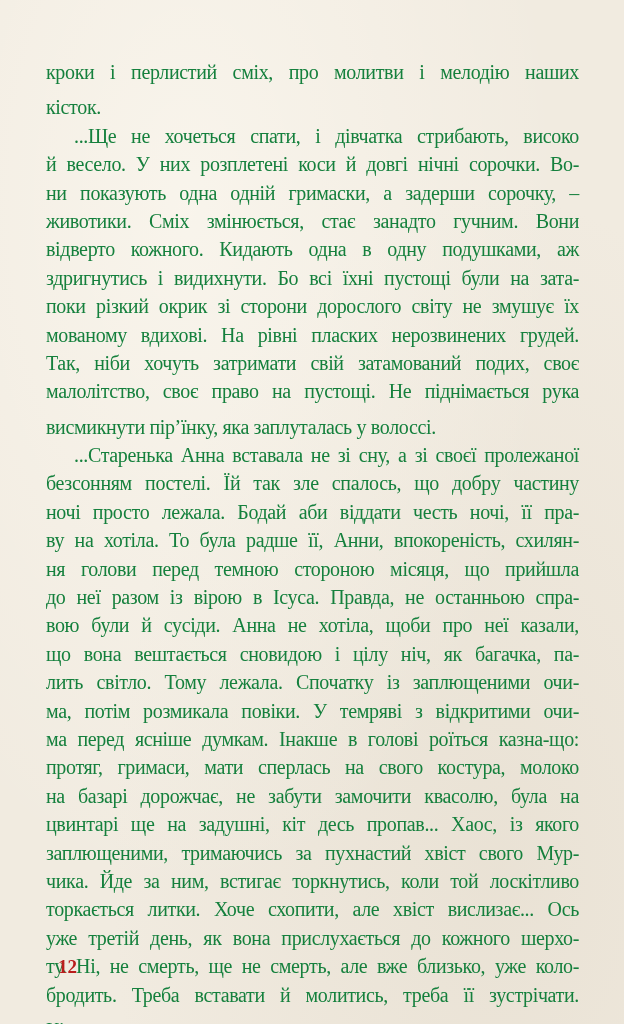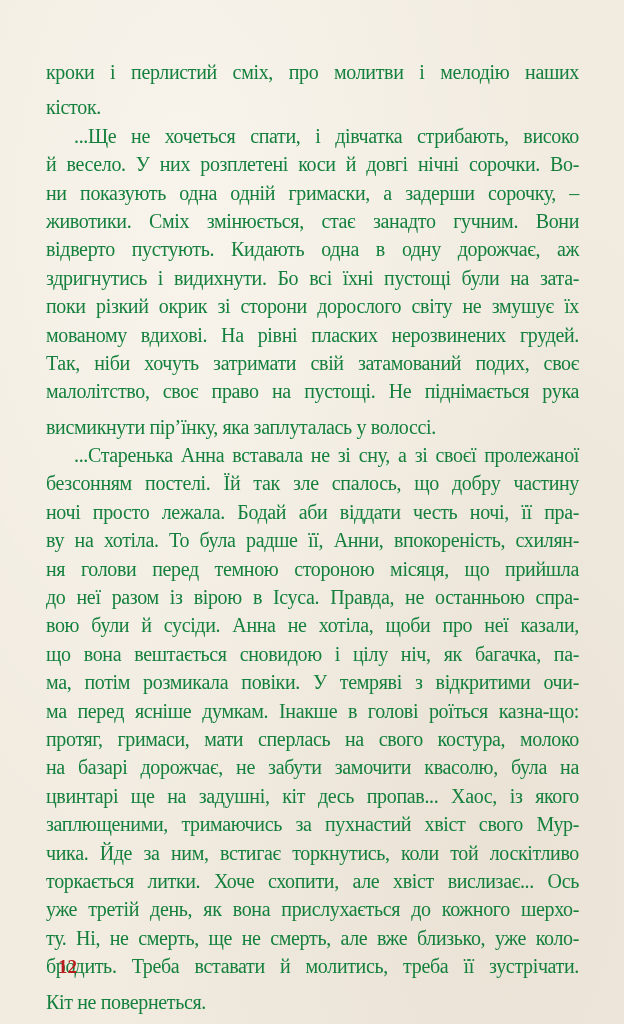--- a/index.html
+++ b/index.html
@@ -34,37 +34,38 @@
 <div class="page">
   <div>
     <span class="line">кроки і перлистий сміх, про молитви і мелодію наших</span>
     <span class="line last">кісток.</span>
   </div>
   <div>
     <span class="line indent">...Ще не хочеться спати, і дівчатка стрибають, високо</span>
     <span class="line">й весело. У них розплетені коси й довгі нічні сорочки. Во-</span>
     <span class="line">ни показують одна одній гримаски, а задерши сорочку, –</span>
     <span class="line">животики. Сміх змінюється, стає занадто гучним. Вони</span>
-    <span class="line">відверто пустують. Кидають одна в одну дорожчає, аж</span>
+    <span class="line">відверто кожного. Кидають одна в одну подушками, аж</span>
     <span class="line">здригнутись і видихнути. Бо всі їхні пустощі були на зата-</span>
     <span class="line">поки різкий окрик зі сторони дорослого світу не змушує їх</span>
     <span class="line">мованому вдихові. На рівні пласких нерозвинених грудей.</span>
     <span class="line">Так, ніби хочуть затримати свій затамований подих, своє</span>
     <span class="line">малолітство, своє право на пустощі. Не піднімається рука</span>
     <span class="line last">висмикнути пір’їнку, яка заплуталась у волоссі.</span>
   </div>
   <div>
     <span class="line indent">...Старенька Анна вставала не зі сну, а зі своєї пролежаної</span>
     <span class="line">безсонням постелі. Їй так зле спалось, що добру частину</span>
     <span class="line">ночі просто лежала. Бодай аби віддати честь ночі, її пра-</span>
     <span class="line">ву на хотіла. То була радше її, Анни, впокореність, схилян-</span>
     <span class="line">ня голови перед темною стороною місяця, що прийшла</span>
     <span class="line">до неї разом із вірою в Ісуса. Правда, не останньою спра-</span>
     <span class="line">вою були й сусіди. Анна не хотіла, щоби про неї казали,</span>
     <span class="line">що вона вештається сновидою і цілу ніч, як багачка, па-</span>
+    <span class="line">лить світло. Тому лежала. Спочатку із заплющеними очи-</span>
     <span class="line">ма, потім розмикала повіки. У темряві з відкритими очи-</span>
     <span class="line">ма перед ясніше думкам. Інакше в голові роїться казна-що:</span>
     <span class="line">протяг, гримаси, мати сперлась на свого костура, молоко</span>
     <span class="line">на базарі дорожчає, не забути замочити квасолю, була на</span>
     <span class="line">цвинтарі ще на задушні, кіт десь пропав... Хаос, із якого</span>
     <span class="line">заплющеними, тримаючись за пухнастий хвіст свого Мур-</span>
     <span class="line">чика. Йде за ним, встигає торкнутись, коли той лоскітливо</span>
     <span class="line">торкається литки. Хоче схопити, але хвіст вислизає... Ось</span>
     <span class="line">уже третій день, як вона прислухається до кожного шерхо-</span>
     <span class="line">ту. Ні, не смерть, ще не смерть, але вже близько, уже коло-</span>

